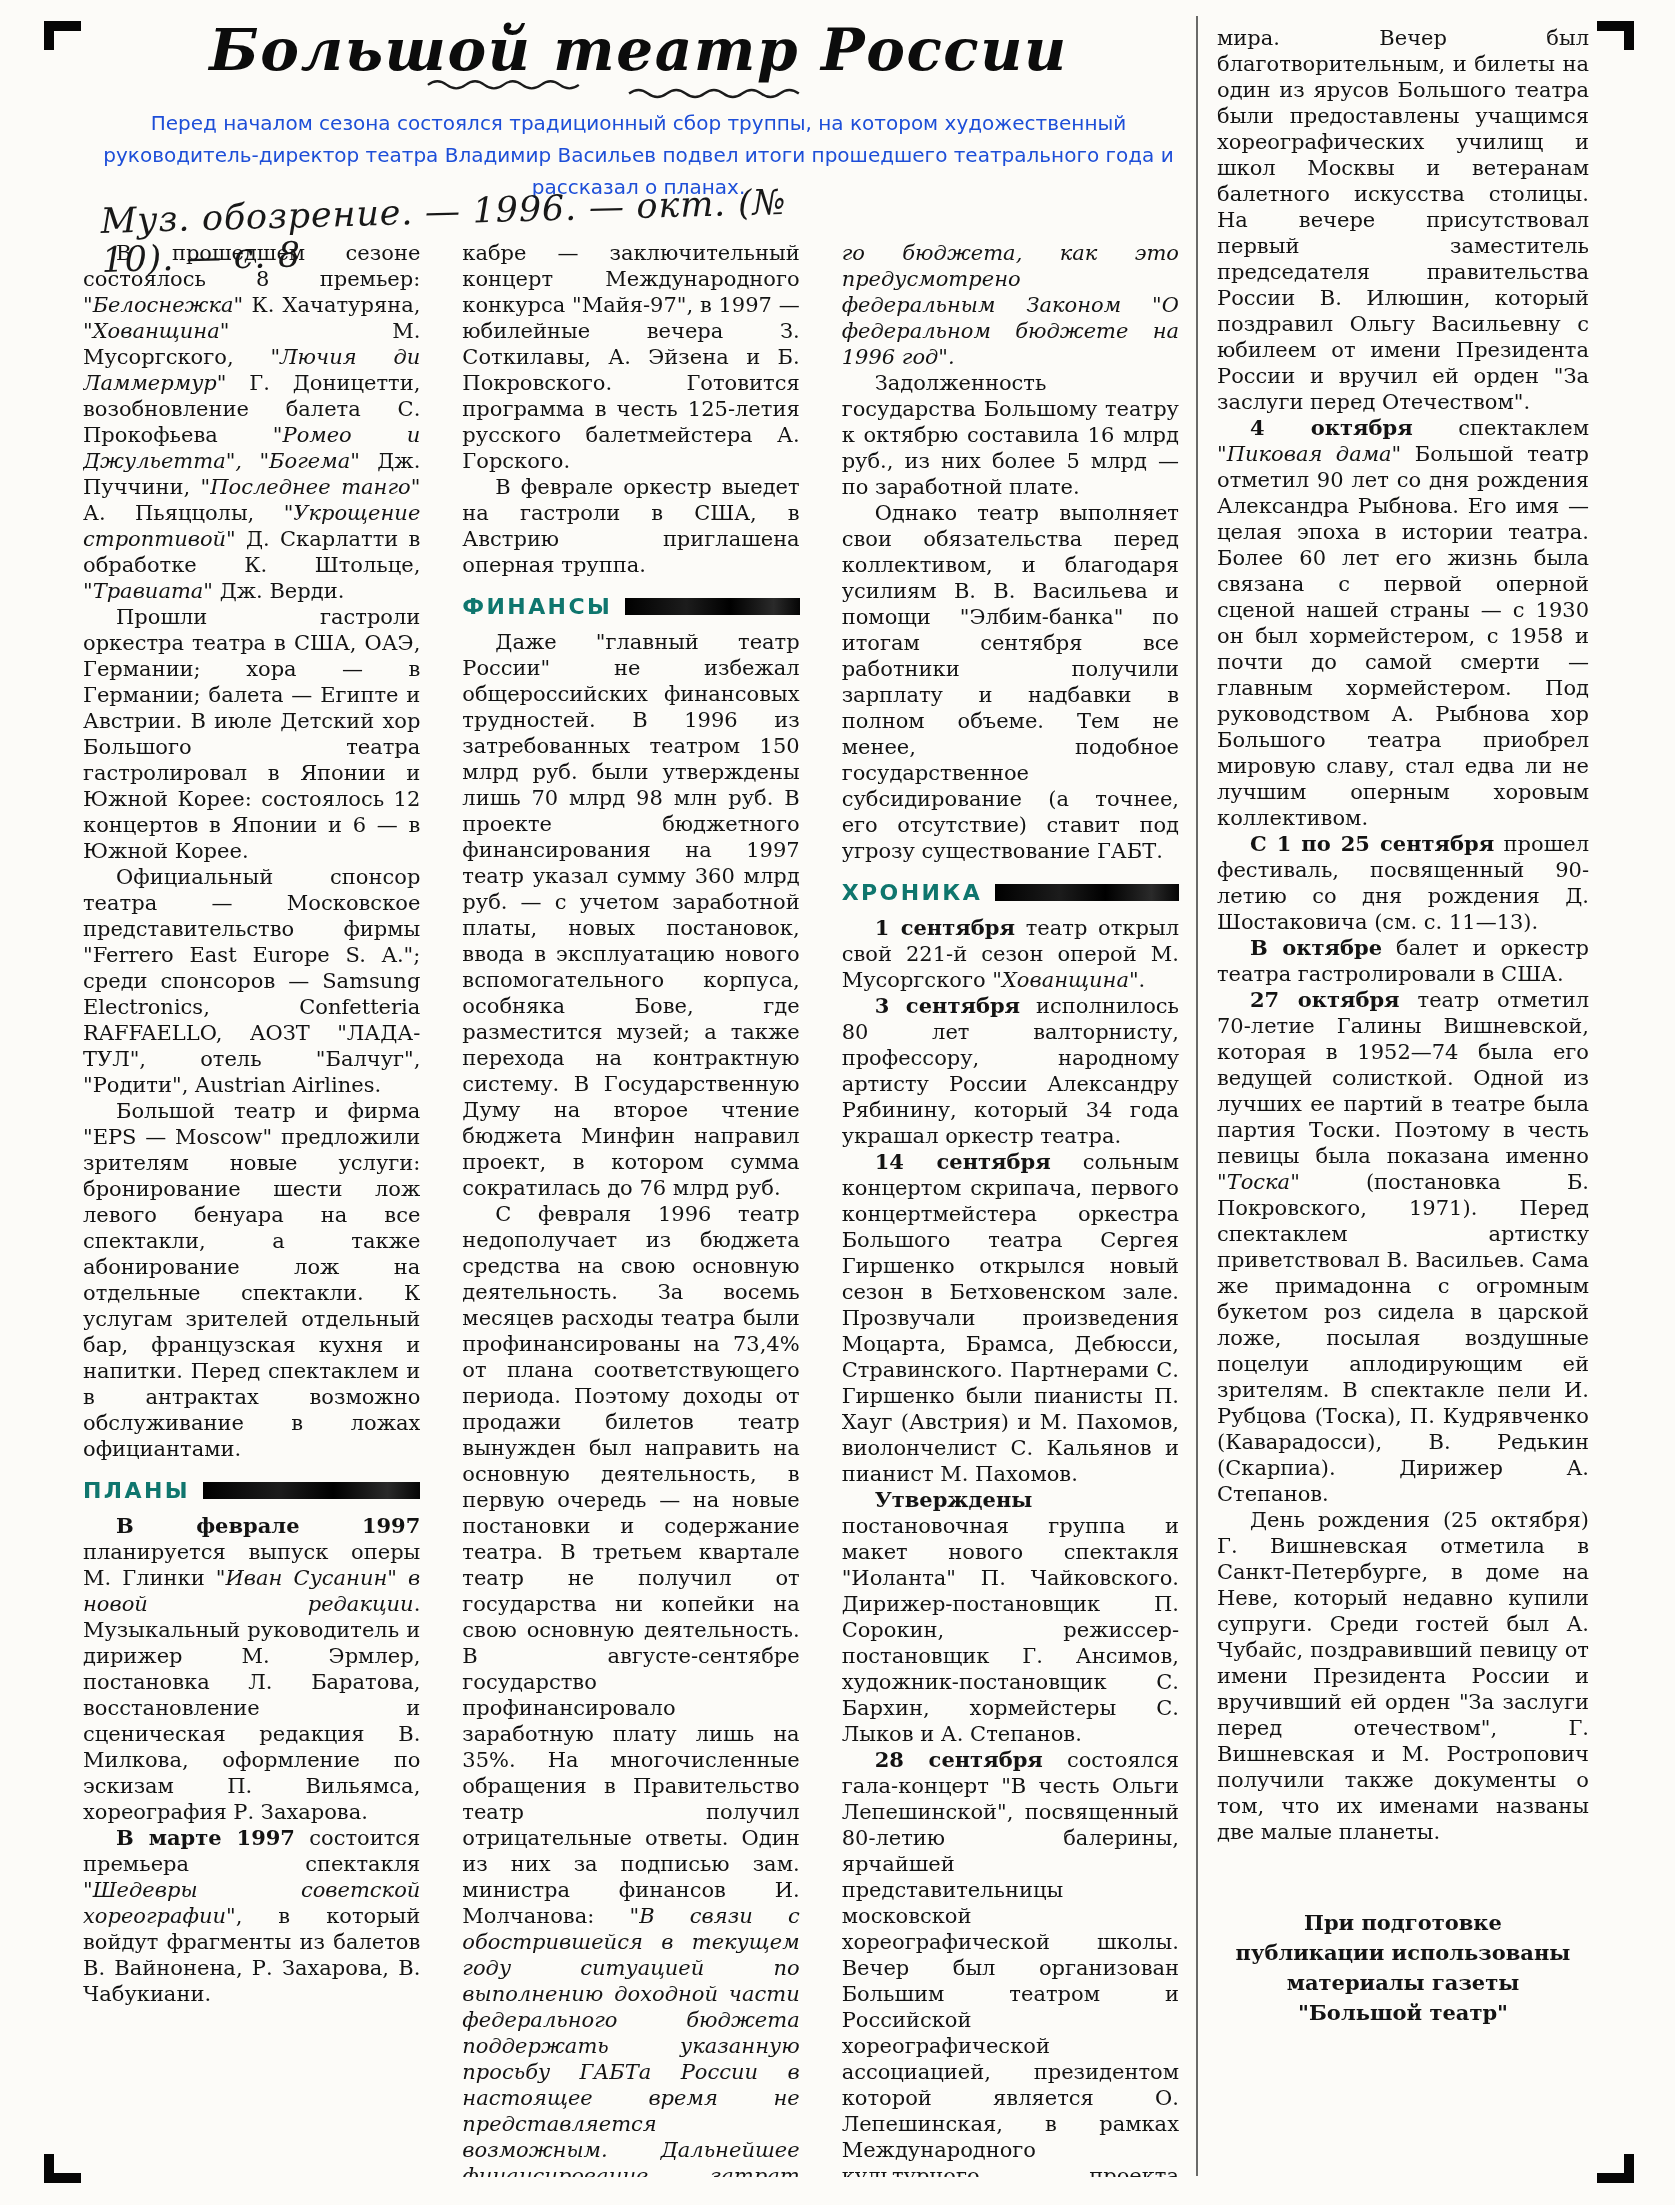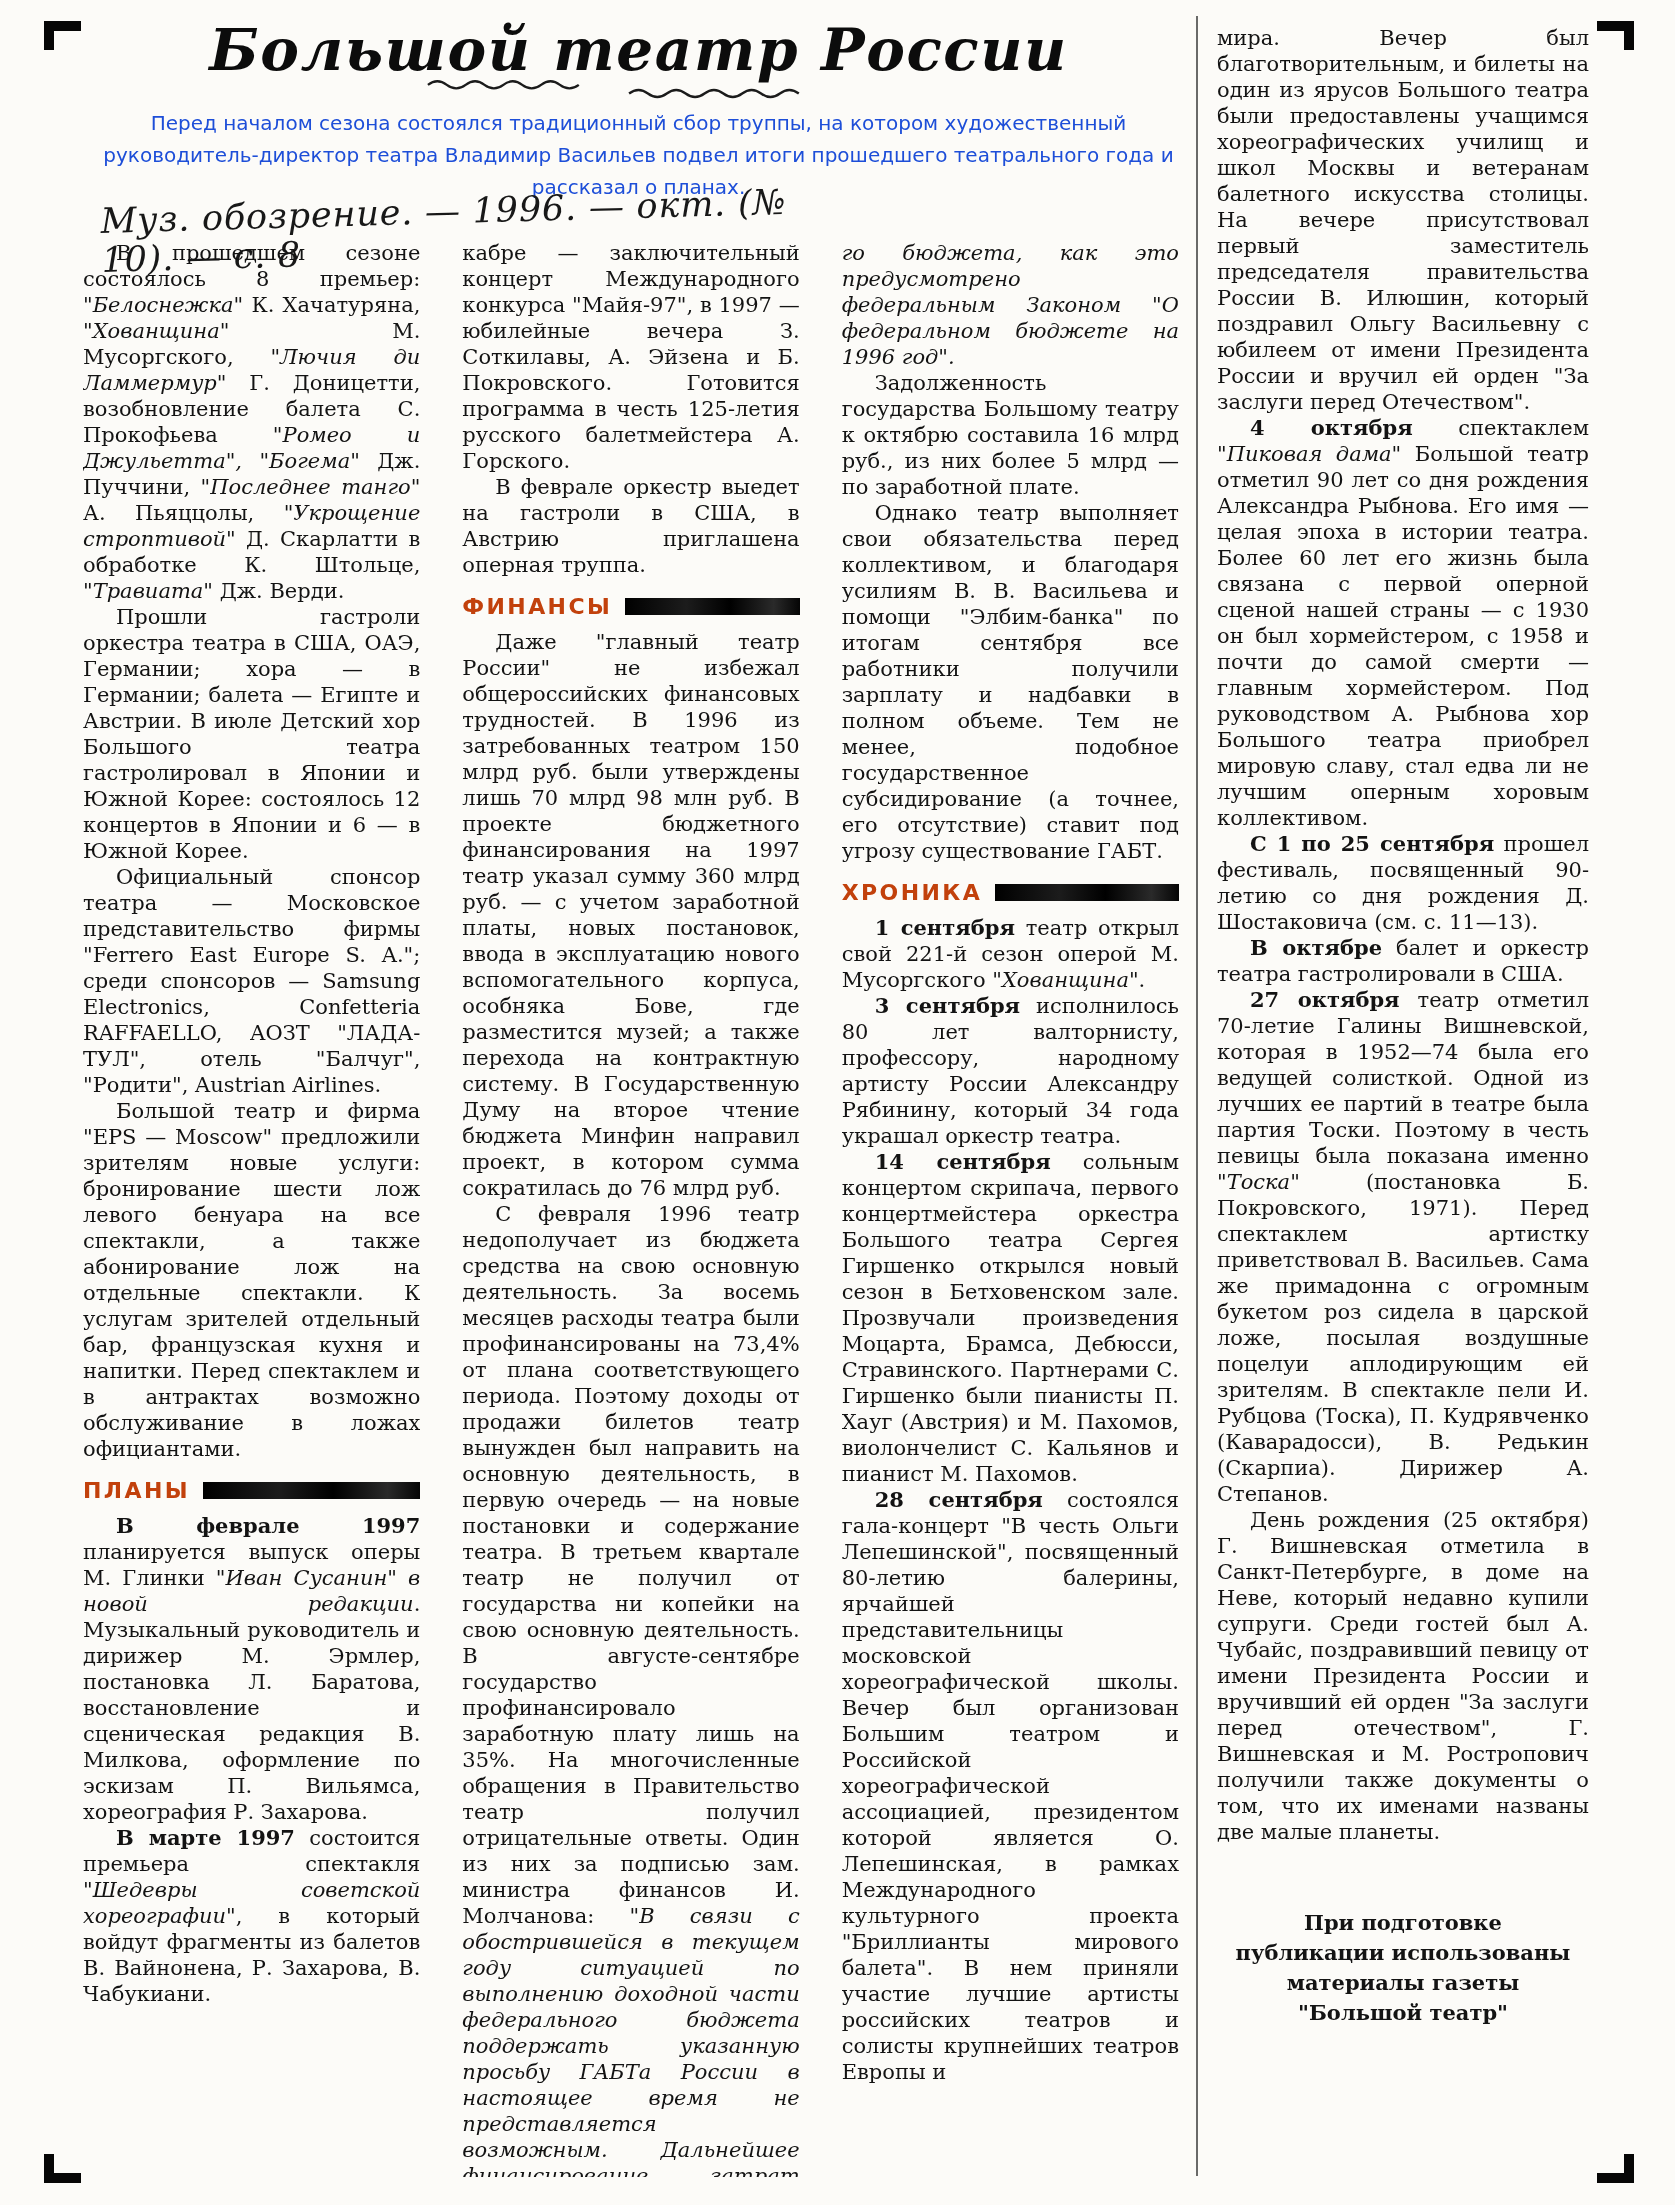--- a/index.html
+++ b/index.html
@@ -74,21 +74,21 @@
   }
   .b{font-weight:bold;}
   .i{font-style:italic;}
   .section{
     display:flex;align-items:center;
     margin:15.8px 0 9.5px 0;
   }
   .section-label{
     font-family:"DejaVu Sans", sans-serif;
     font-weight:bold;font-size:22px;letter-spacing:2.4px;
-    color:#c2410c;white-space:nowrap;
+    color:#0f766e;white-space:nowrap;
   }
   .section-bar{
     flex:1;height:17.3px;margin-left:12.6px;
     background:linear-gradient(90deg,#000 0%,#1c1c1c 35%,#000 60%,#2a2a2a 85%,#050505 100%);
   }
 </style>
 </head>
 <body>
 
 <div class="page">
@@ -138,20 +138,21 @@
         <p class="para cont"><span class="i">го бюджета, как это предусмотрено федеральным Законом "О федеральном бюджете на 1996 год".</span></p>
         <p class="para"><span>Задолженность государства Большому театру к октябрю составила 16 млрд руб., из них более 5 млрд — по заработной плате.</span></p>
         <p class="para"><span>Однако театр выполняет свои обязательства перед коллективом, и благодаря усилиям В. В. Васильева и помощи "Элбим-банка" по итогам сентября все работники получили зарплату и надбавки в полном объеме. Тем не менее, подобное государственное субсидирование (а точнее, его отсутствие) ставит под угрозу существование ГАБТ.</span></p>
         <div class="section">
           <span class="section-label">ХРОНИКА</span>
           <span class="section-bar"></span>
         </div>
         <p class="para"><span class="b">1 сентября</span><span> театр открыл свой 221-й сезон оперой М. Мусоргского </span><span class="i">"Хованщина"</span><span>.</span></p>
         <p class="para"><span class="b">3 сентября</span><span> исполнилось 80 лет валторнисту, профессору, народному артисту России Александру Рябинину, который 34 года украшал оркестр театра.</span></p>
         <p class="para"><span class="b">14 сентября</span><span> сольным концертом скрипача, первого концертмейстера оркестра Большого театра Сергея Гиршенко открылся новый сезон в Бетховенском зале. Прозвучали произведения Моцарта, Брамса, Дебюсси, Стравинского. Партнерами С. Гиршенко были пианисты П. Хауг (Австрия) и М. Пахомов, виолончелист С. Кальянов и пианист М. Пахомов.</span></p>
+        <p class="para"><span class="b">Утверждены</span><span> постановочная группа и макет нового спектакля "Иоланта" П. Чайковского. Дирижер-постановщик П. Сорокин, режиссер-постановщик Г. Ансимов, художник-постановщик С. Бархин, хормейстеры С. Лыков и А. Степанов.</span></p>
         <p class="para"><span class="b">28 сентября</span><span> состоялся гала-концерт "В честь Ольги Лепешинской", посвященный 80-летию балерины, ярчайшей представительницы московской хореографической школы. Вечер был организован Большим театром и Российской хореографической ассоциацией, президентом которой является О. Лепешинская, в рамках Международного культурного проекта "Бриллианты мирового балета". В нем приняли участие лучшие артисты российских театров и солисты крупнейших театров Европы и</span></p>
       </div>
   </div>
   <div class="column col4">
       <p class="para cont"><span>мира. Вечер был благотворительным, и билеты на один из ярусов Большого театра были предоставлены учащимся хореографических училищ и школ Москвы и ветеранам балетного искусства столицы. На вечере присутствовал первый заместитель председателя правительства России В. Илюшин, который поздравил Ольгу Васильевну с юбилеем от имени Президента России и вручил ей орден "За заслуги перед Отечеством".</span></p>
       <p class="para"><span class="b">4 октября</span><span> спектаклем </span><span class="i">"Пиковая дама"</span><span> Большой театр отметил 90 лет со дня рождения Александра Рыбнова. Его имя — целая эпоха в истории театра. Более 60 лет его жизнь была связана с первой оперной сценой нашей страны — с 1930 он был хормейстером, с 1958 и почти до самой смерти — главным хормейстером. Под руководством А. Рыбнова хор Большого театра приобрел мировую славу, стал едва ли не лучшим оперным хоровым коллективом.</span></p>
       <p class="para"><span class="b">С 1 по 25 сентября</span><span> прошел фестиваль, посвященный 90-летию со дня рождения Д. Шостаковича (см. с. 11—13).</span></p>
       <p class="para"><span class="b">В октябре</span><span> балет и оркестр театра гастролировали в США.</span></p>
       <p class="para"><span class="b">27 октября</span><span> театр отметил 70-летие Галины Вишневской, которая в 1952—74 была его ведущей солисткой. Одной из лучших ее партий в театре была партия Тоски. Поэтому в честь певицы была показана именно </span><span class="i">"Тоска"</span><span> (постановка Б. Покровского, 1971). Перед спектаклем артистку приветствовал В. Васильев. Сама же примадонна с огромным букетом роз сидела в царской ложе, посылая воздушные поцелуи аплодирующим ей зрителям. В спектакле пели И. Рубцова (Тоска), П. Кудрявченко (Каварадосси), В. Редькин (Скарпиа). Дирижер А. Степанов.</span></p>
       <p class="para"><span>День рождения (25 октября) Г. Вишневская отметила в Санкт-Петербурге, в доме на Неве, который недавно купили супруги. Среди гостей был А. Чубайс, поздравивший певицу от имени Президента России и вручивший ей орден "За заслуги перед отечеством", Г. Вишневская и М. Ростропович получили также документы о том, что их именами названы две малые планеты.</span></p>

